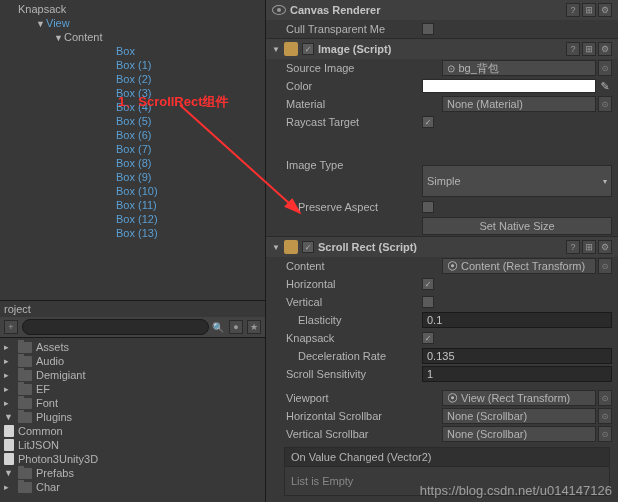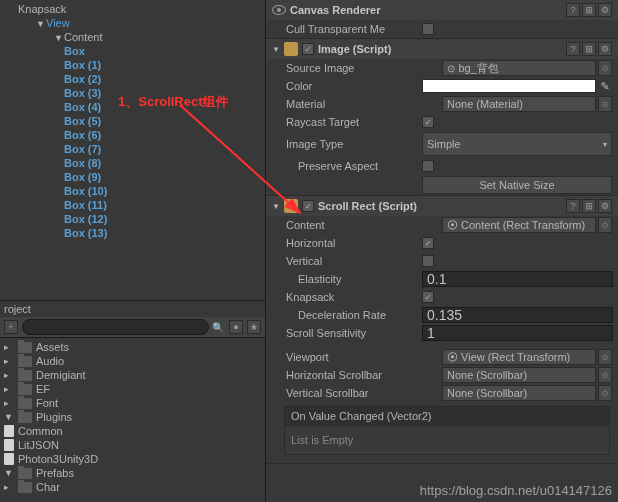--- a/index.html
+++ b/index.html
@@ -6,21 +6,21 @@
 body { background: #383838; color: #b4b4b4; width: 618px; height: 502px; overflow: hidden; position: relative; }
 .container { display: flex; height: 100%; justify-content: center; }
 .left-panel { width: 266px; display: flex; flex-direction: column; border-right: 1px solid #1a1a1a; }
 .hierarchy { flex: 0 0 300px; background: #383838; overflow: hidden; padding: 2px 0; }
 .tree-item { padding: 1px 0 1px 4px; cursor: default; white-space: nowrap; }
 .tree-item.root { color: #b4b4b4; }
 .tree-item.link { color: #5a9fd4; }
 .indent-1 { padding-left: 18px; }
 .indent-2 { padding-left: 36px; }
 .indent-3 { padding-left: 54px; }
-.indent-4 { padding-left: 64px; font-weight: bold; }
+.indent-4 { padding-left: 116px; }
 .tree-arrow { display: inline-block; width: 10px; color: #b4b4b4; font-size: 9px; }
 .project-panel { flex: 1; background: #383838; border-top: 1px solid #1a1a1a; display: flex; flex-direction: column; }
 .project-header { background: #383838; padding: 2px 4px; font-size: 11px; color: #b4b4b4; }
 .project-toolbar { display: flex; align-items: center; padding: 2px 4px; gap: 4px; background: #424242; border-bottom: 1px solid #1a1a1a; }
 .search-input { flex: 1; background: #2a2a2a; border: 1px solid #1a1a1a; border-radius: 10px; padding: 1px 6px; color: #b4b4b4; height: 16px; font-size: 11px; }
 .search-icon { color: #888; font-size: 10px; }
 .assets-list { padding: 2px 0; }
 .asset-item { padding: 1px 4px; display: flex; align-items: center; gap: 4px; }
 .folder-icon { display: inline-block; width: 14px; height: 11px; background: #5a5a5a; border-radius: 1px; position: relative; }
 .folder-icon::before { content: ''; position: absolute; top: -2px; left: 0; width: 6px; height: 2px; background: #5a5a5a; }
@@ -37,23 +37,23 @@
 .header-btns { display: flex; gap: 2px; }
 .hdr-btn { width: 14px; height: 14px; background: #4a4a4a; border: 1px solid #2a2a2a; font-size: 9px; display: flex; align-items: center; justify-content: center; color: #999; }
 .prop-row { display: flex; align-items: center; padding: 1px 6px 1px 20px; min-height: 18px; gap: 20px; }
 .prop-label { width: 116px; color: #b4b4b4; flex-shrink: 0; }
 .prop-label.indent { padding-left: 12px; }
 .prop-value { flex: 1; display: flex; align-items: center; gap: 2px; }
 .obj-field { flex: 1; background: #4a4a4a; border: 1px solid #2a2a2a; padding: 1px 4px; color: #b4b4b4; height: 16px; display: flex; align-items: center; font-size: 11px; margin-left: 20px; }
 .obj-picker { width: 14px; height: 16px; background: #4a4a4a; border: 1px solid #2a2a2a; display: flex; align-items: center; justify-content: center; font-size: 8px; color: #888; }
 .color-field { flex: 1; height: 14px; background: #fff; border: 1px solid #2a2a2a; }
 .eyedropper { width: 14px; height: 14px; color: #b4b4b4; display: flex; align-items: center; justify-content: center; }
-.dropdown { flex: 1; background: #4a4a4a; border: 1px solid #2a2a2a; padding: 1px 4px; color: #b4b4b4; height: 24px; display: flex; align-items: center; justify-content: space-between; font-size: 11px; }
+.dropdown { flex: 1; background: #4a4a4a; border: 1px solid #2a2a2a; padding: 1px 4px; color: #b4b4b4; height: 32px; display: flex; align-items: center; justify-content: space-between; font-size: 11px; margin-top: 33px; }
 .dropdown::after { content: '▾'; font-size: 8px; }
-.text-input { flex: 1; background: #2a2a2a; border: 1px solid #1a1a1a; padding: 1px 4px; color: #c4c4c4; height: 16px; font-size: 14px; }
+.text-input { flex: 1; background: #2a2a2a; border: 1px solid #1a1a1a; padding: 1px 4px; color: #c4c4c4; height: 16px; font-size: 11px; }
 .btn { flex: 1; background: #4a4a4a; border: 1px solid #2a2a2a; padding: 2px 8px; color: #b4b4b4; text-align: center; font-size: 11px; }
 .event-box { margin: 4px 8px 8px 18px; background: #3a3a3a; border: 1px solid #2a2a2a; }
 .event-header { padding: 3px 6px; background: #303030; color: #b4b4b4; border-bottom: 1px solid #2a2a2a; }
 .event-body { padding: 8px 6px; color: #888; }
 .annotation { position: absolute; color: #ff3030; font-weight: bold; font-size: 13px; pointer-events: none; z-index: 10; }
 .annotation-text { position: absolute; top: 93px; left: 118px; }
 .arrow-svg { position: absolute; top: 95px; left: 175px; width: 135px; height: 130px; }
 .watermark { position: absolute; bottom: 4px; right: 6px; color: #fff; opacity: 0.5; font-size: 13px; z-index: 20; pointer-events: none; }
 .eye-icon { width: 14px; height: 10px; border: 1px solid #999; border-radius: 50%; position: relative; }
 .eye-icon::after { content: ''; position: absolute; width: 4px; height: 4px; background: #999; border-radius: 50%; top: 2px; left: 4px; }

